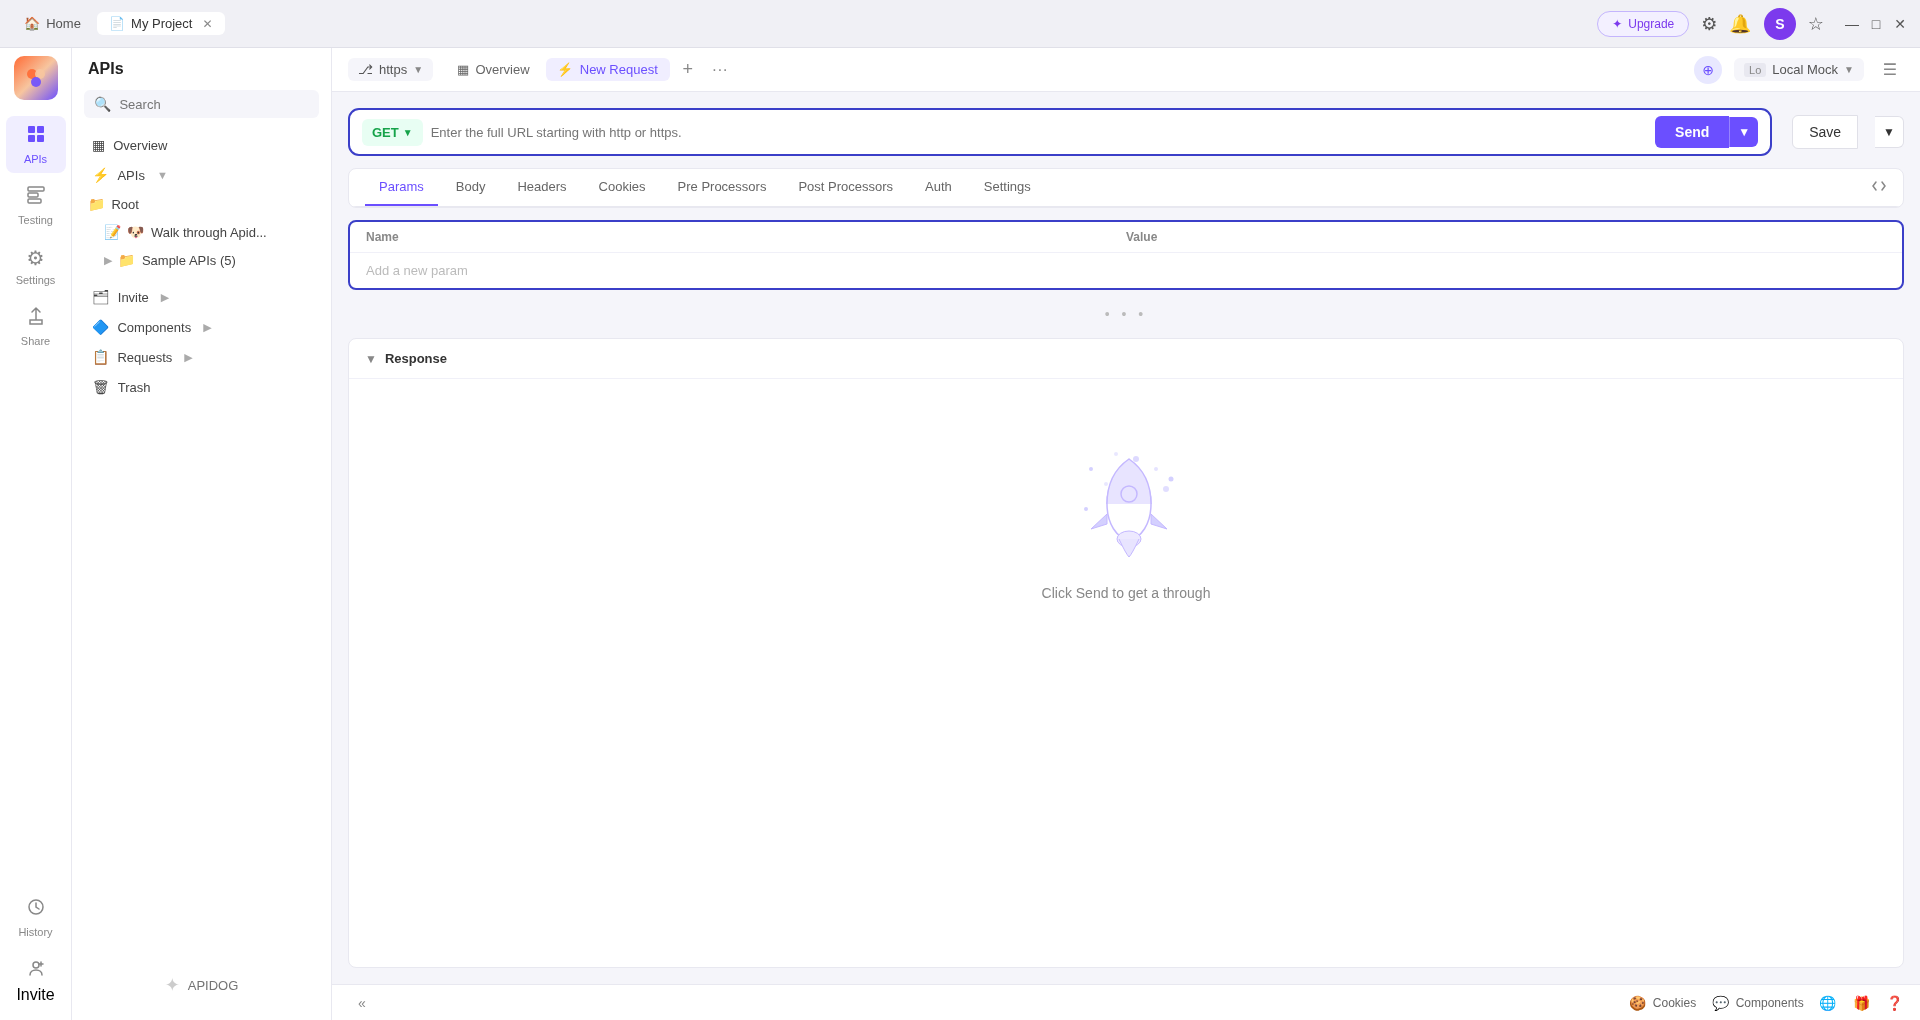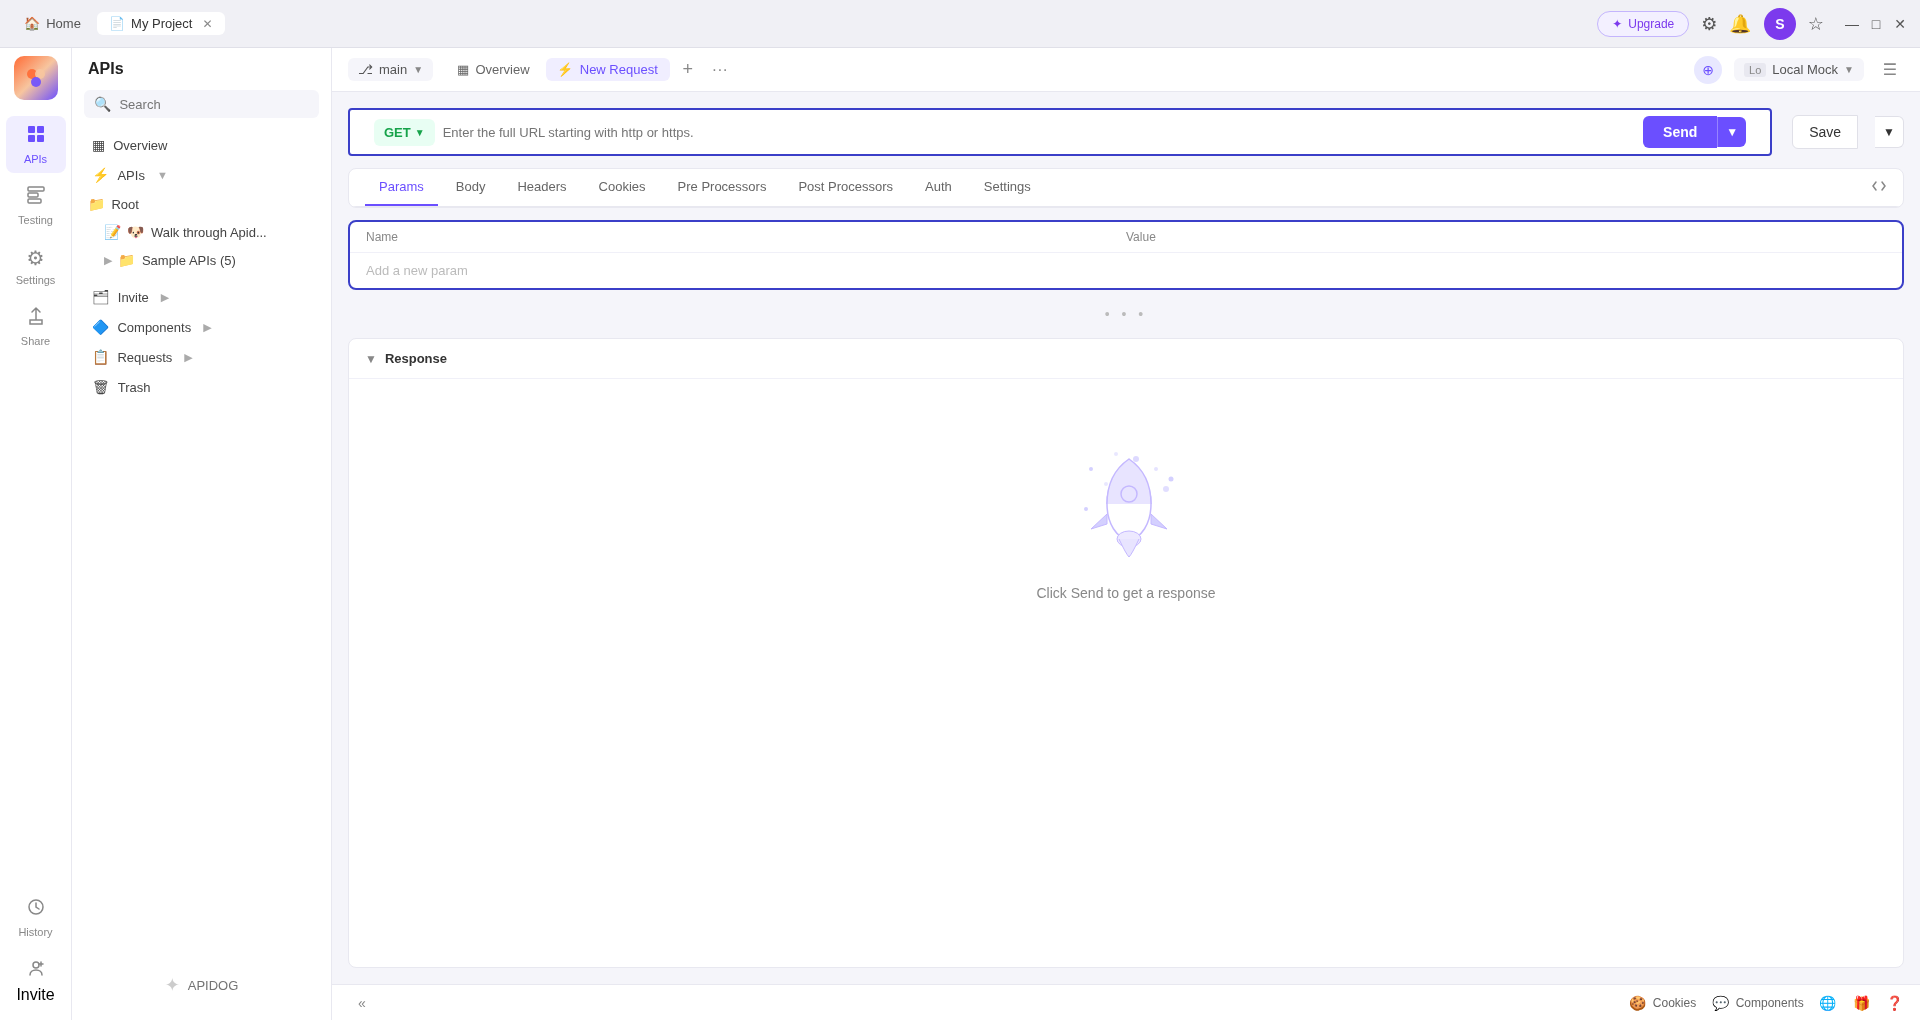--- a/index.html
+++ b/index.html
@@ -318,22 +318,22 @@
       overflow-y: auto;
     }
 
     
     .url-bar {
       display: flex;
       align-items: center;
       gap: 8px;
       background: white;
       border: 2.5px solid #3b3fc8;
-      border-radius: 4px;
-      padding: 6px 24px;
+      border-radius: 11px;
+      padding: 6px 12px;
       position: relative;
     }
     .method-selector {
       display: flex;
       align-items: center;
       gap: 4px;
       padding: 6px 10px;
       background: #e8fef3;
       border-radius: 6px;
       cursor: pointer;
@@ -450,21 +450,21 @@
     }
     .qp-table-header {
       display: flex;
       padding: 8px 16px;
       border-bottom: 1px solid #f0f0f8;
     }
     .qp-col {
       flex: 1;
       font-size: 12px;
       color: #888;
-      font-weight: 400;
+      font-weight: 700;
     }
     .qp-add-row {
       padding: 10px 16px;
       font-size: 13px;
       color: #bbb;
       cursor: pointer;
     }
 
     
     .response-section {
@@ -717,21 +717,21 @@
       <span style="font-size:18px; color:#ccc;">✦</span>
       <span style="font-size:13px; color:#737373; font-weight:500;">APIDOG</span>
     </div>
   </div>
 
   <div class="content-area">
 
     <div class="content-header">
       <div class="branch-selector">
         <span style="font-size:13px;">⎇</span>
-        <span>main</span>
+        <span>https</span>
         <span style="font-size:10px; color:#888;">▼</span>
       </div>
 
       <div class="content-tab">
         <span style="font-size:13px;">▦</span>
         <span>Overview</span>
       </div>
 
       <div class="content-tab active">
         <span style="color:#6b4fff; font-size:13px;">⚡</span>
@@ -852,21 +852,21 @@
             <path d="M46 75 L30 90 L46 85 Z" fill="#d4d0ff" stroke="#c4b8ff" stroke-width="1"></path>
             <path d="M90 75 L106 90 L90 85 Z" fill="#d4d0ff" stroke="#c4b8ff" stroke-width="1"></path>
 
             <ellipse cx="68" cy="100" rx="12" ry="8" fill="#ede9ff" stroke="#c4b8ff" stroke-width="1"></ellipse>
             <path d="M58 100 Q65 115 68 118 Q71 115 78 100" fill="#e8e4ff" stroke="#c4b8ff" stroke-width="1"></path>
 
             <circle cx="30" cy="30" r="2" fill="#d4d0ff"></circle>
             <circle cx="110" cy="40" r="2.5" fill="#d4d0ff"></circle>
             <circle cx="25" cy="70" r="2" fill="#d4d0ff"></circle>
           </svg>
-          <span style="color:#888; font-size:14px;">Click Send to get a response</span>
+          <span style="color:#888; font-size:14px;">Click Send to get a through</span>
         </div>
       </div>
 
     </div>
 
     <div class="bottom-bar">
       <div class="bottom-left">
         <div class="bottom-collapse">
           <span>«</span>
         </div>

